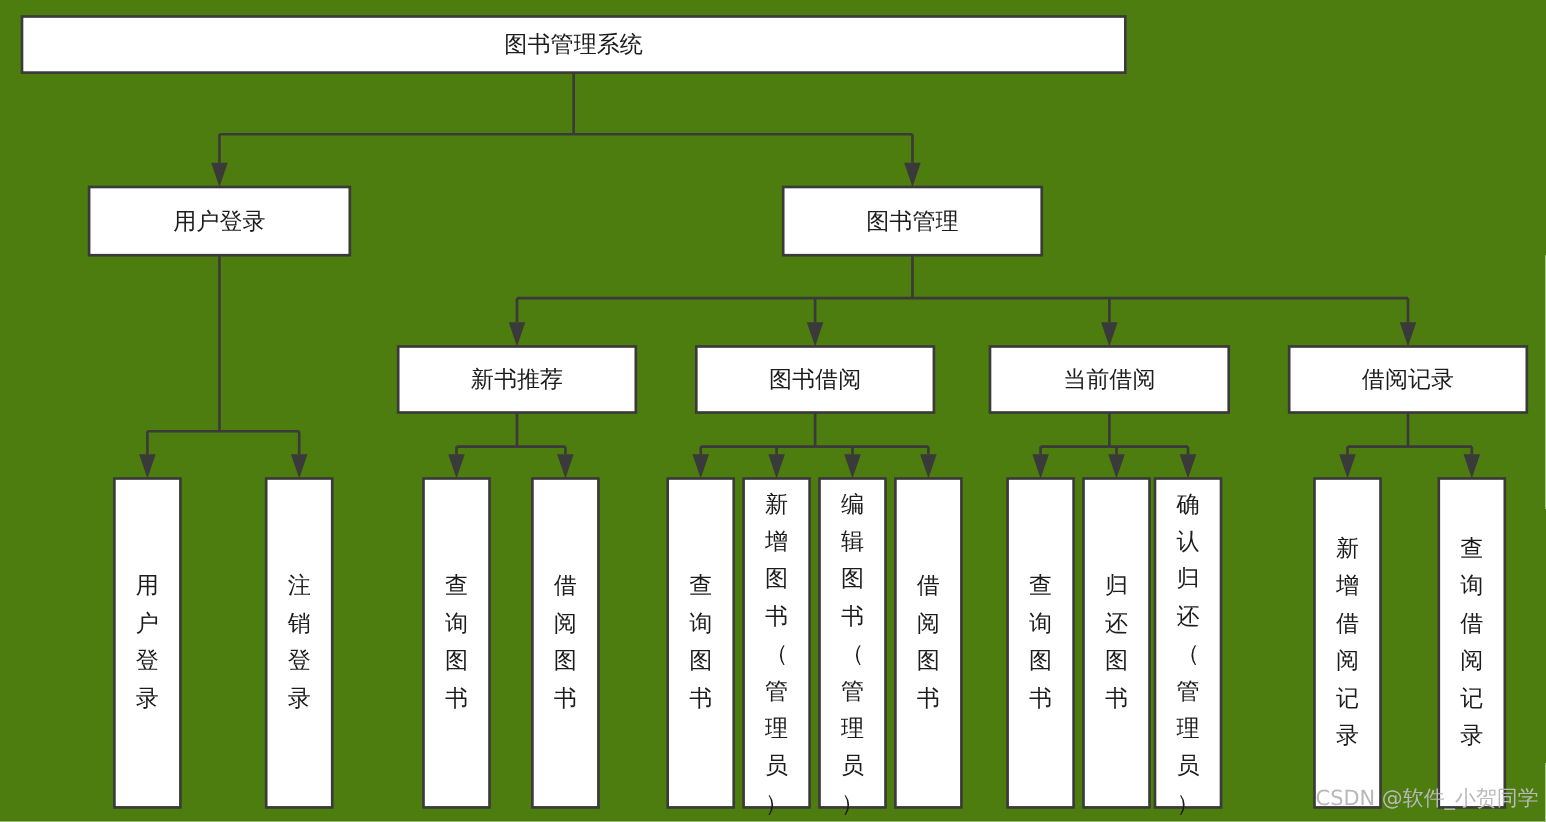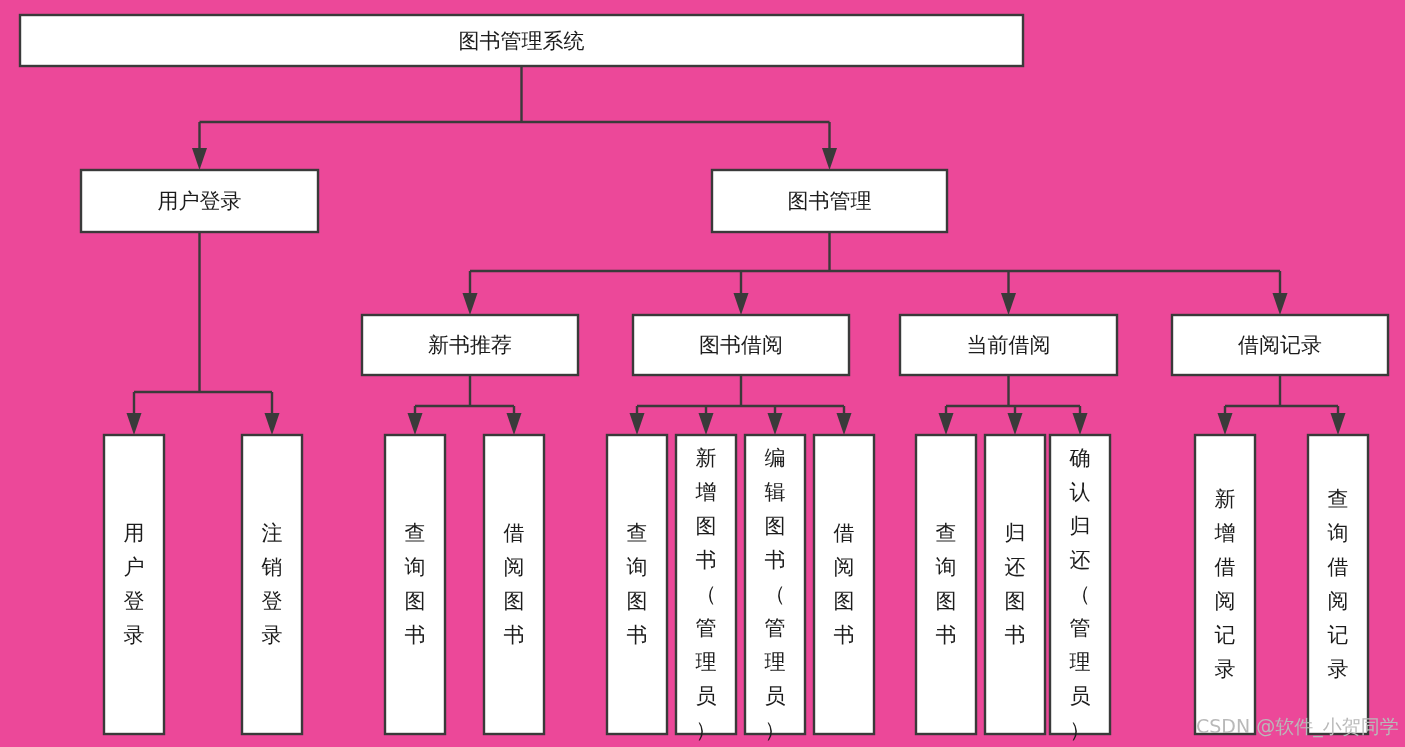--- a/index.html
+++ b/index.html
@@ -8,21 +8,21 @@
     padding: 0;
     background: #ffffff;
   }
   body {
     font-family: "DejaVu Sans", "Liberation Sans", sans-serif;
   }
   #diagram-root {
     position: relative;
     width: 1405px;
     height: 747px;
-    background: #ec4899;
+    background: #4d7c0f;
     overflow: hidden;
   }
   svg.diagram-canvas {
     position: absolute;
     left: 0;
     top: 0;
     width: 1405px;
     height: 747px;
     display: block;
   }

